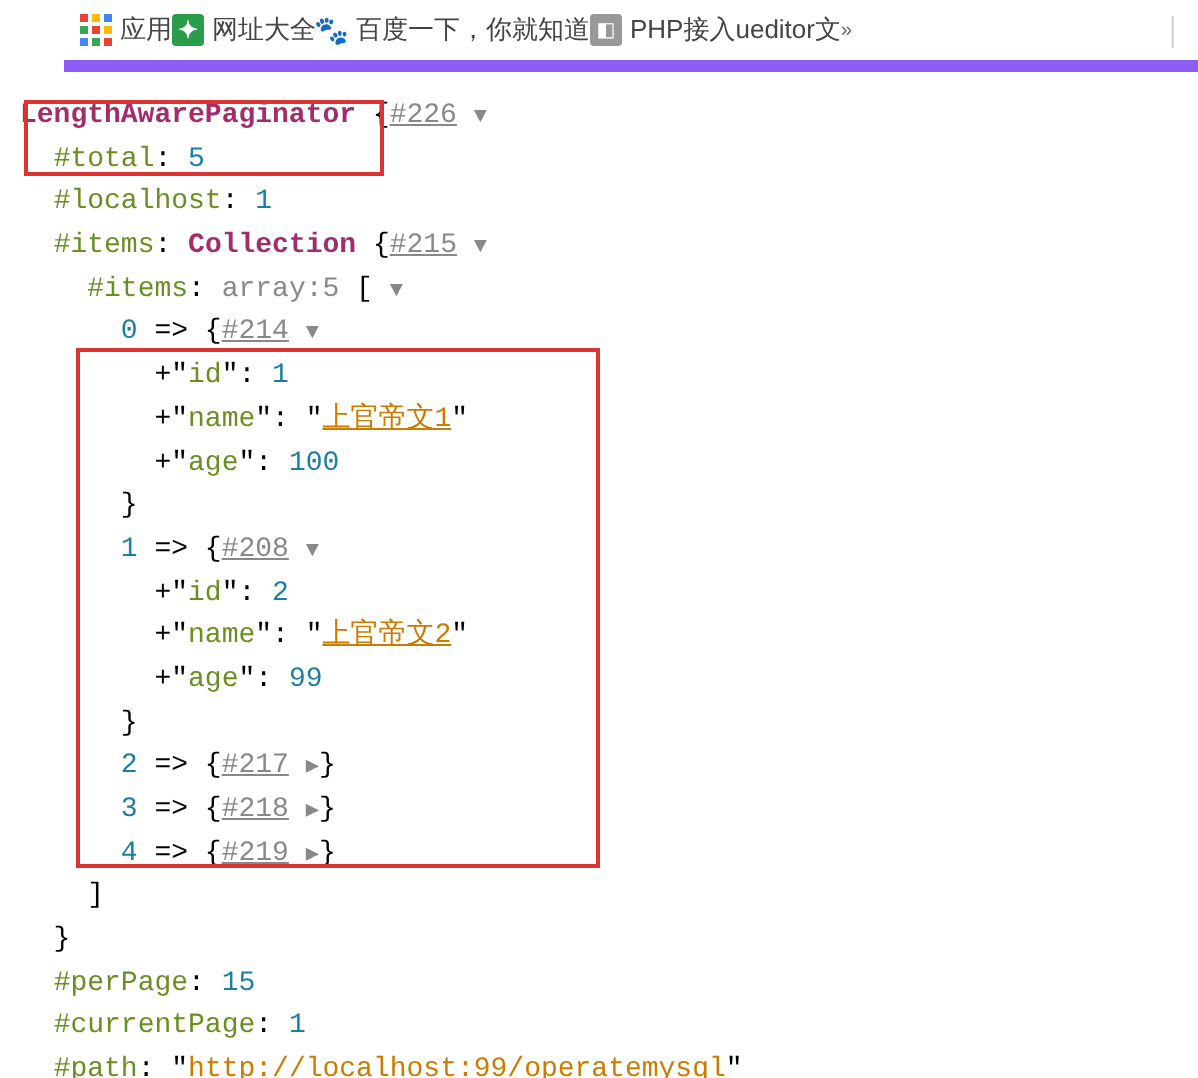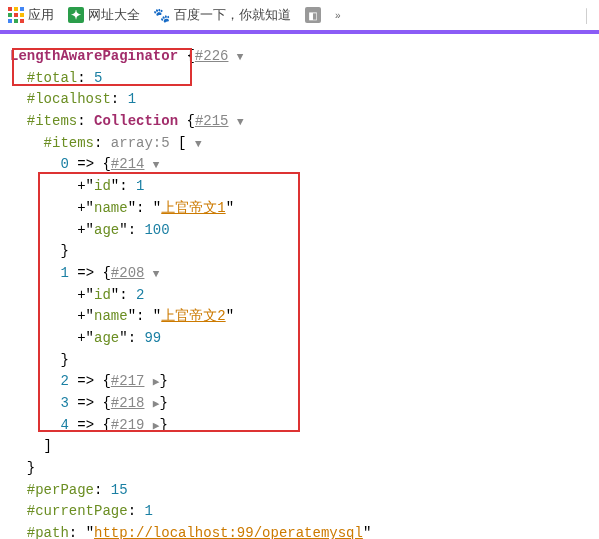--- a/index.html
+++ b/index.html
@@ -8,25 +8,25 @@
       font-size: 14px;
       width: 599px;
       height: 539px;
       overflow: hidden;
       background: #fff;
     }
     .bookmarks-bar {
       display: flex;
       align-items: center;
       padding: 6px 8px;
-      border-bottom: 4px solid #8b5cf6;
+      border-bottom: 6px solid #8b5cf6;
       font-family: Arial, sans-serif;
       font-size: 13px;
-      gap: 14px;
       color: #444;
+      margin-left: 32px;
     }
     .bookmark-item {
       display: flex;
       align-items: center;
       gap: 4px;
       cursor: pointer;
       white-space: nowrap;
     }
     .apps-icon {
       display: inline-grid;
@@ -113,20 +113,21 @@
   <div class="bookmark-item">
     <span class="fav-icon fav-green">✦</span>
     <span>网址大全</span>
   </div>
   <div class="bookmark-item">
     <span class="fav-icon fav-baidu">🐾</span>
     <span>百度一下，你就知道</span>
   </div>
   <div class="bookmark-item">
     <span class="fav-icon fav-gray">◧</span>
+    <span>PHP接入ueditor文</span>
   </div>
   <div class="bookmark-item">
     <span class="chevron">»</span>
   </div>
   <div class="bookmark-item" style="margin-left:auto">
     <span style="color:#ccc">│</span>
   </div>
 </div>
 
 <div class="dump-content">

